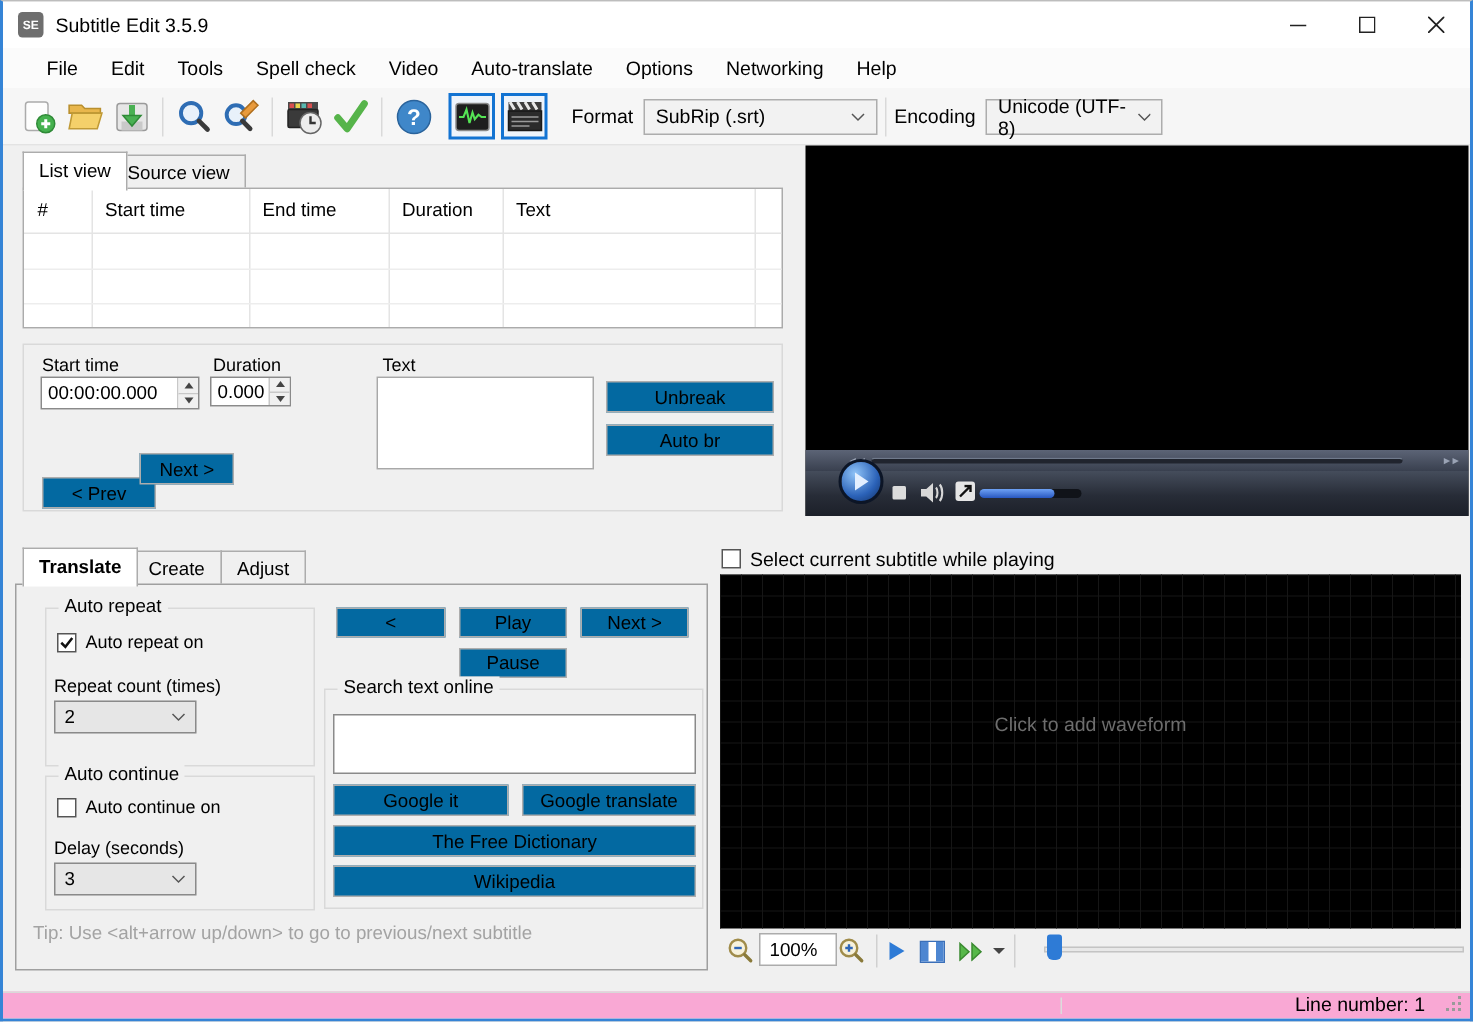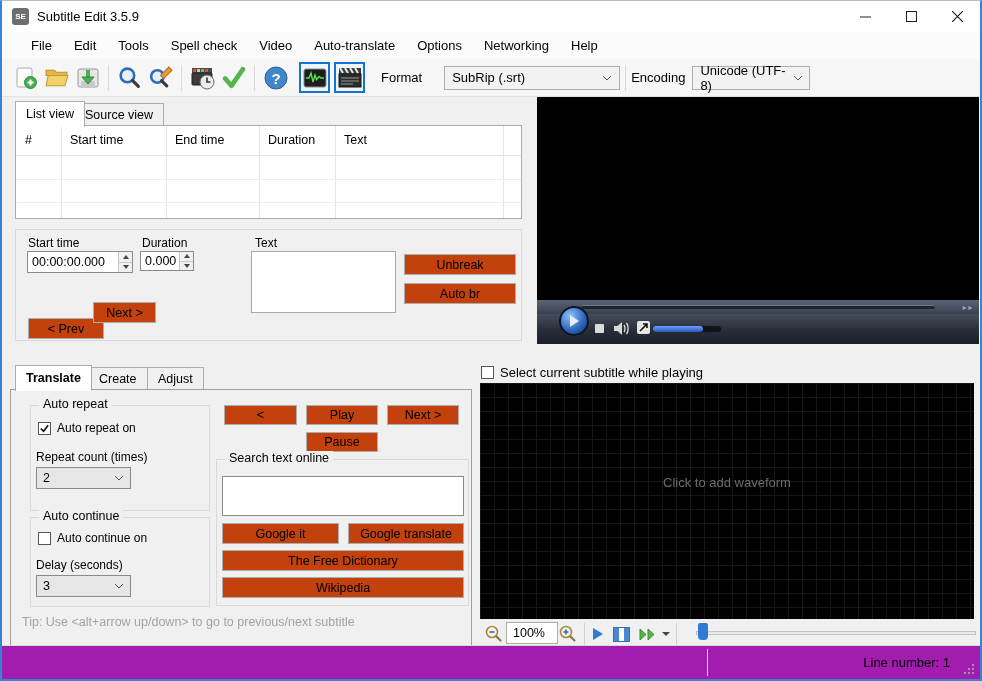--- a/index.html
+++ b/index.html
@@ -24,21 +24,21 @@
 
   
   #toolbar{left:0;top:58px;right:0;height:38px;background:#f6f6f6;display:flex;align-items:center;padding-left:8px;border-bottom:1px solid #e3e3e3;}
   .tb-icon{width:27px;height:27px;margin:0 2px;display:flex;align-items:center;justify-content:center;}
   .tb-sep{width:1px;height:26px;background:#d9d9d9;margin:0 5px;}
   .tb-toggle{width:31px;height:31px;border:2px solid #1273d2;background:#eef4fb;display:flex;align-items:center;justify-content:center;margin:0 2px;}
   .combo{height:24px;background:#f2f2f2;border:1px solid #adadad;display:flex;align-items:center;font-size:13px;padding-left:7px;position:relative;}
   .combo .chev{margin-left:auto;margin-right:7px;}
 
   
-  .btn{background:#c2410c;border:1px solid #adadad;font-size:12.5px;display:flex;align-items:center;justify-content:center;color:#000;}
+  .btn{background:#0369a1;border:1px solid #adadad;font-size:12.5px;display:flex;align-items:center;justify-content:center;color:#000;}
   .groupbox{border:1px solid #d9d9d9;}
   .gb-legend{position:absolute;top:-9px;left:8px;background:#f0f0f0;padding:0 4px;font-size:12.5px;}
   .checkbox{width:13px;height:13px;background:#fff;border:1px solid #555;display:flex;align-items:center;justify-content:center;}
   .dropdown{background:#e6e6e6;border:1px solid #8a8a8a;height:22px;display:flex;align-items:center;font-size:12.5px;padding-left:6px;}
   .dropdown .chev{margin-left:auto;margin-right:6px;}
 
   
   .tab{position:absolute;height:24px;line-height:23px;padding:0 10px;font-size:12.5px;
     background:#f0f0f0;border:1px solid #acacac;border-bottom:none;top:2px;}
   .tab.active{background:#fff;top:0;height:26px;line-height:25px;z-index:2;}
@@ -75,21 +75,21 @@
   #bl-page{left:8px;top:388px;width:462px;height:258px;border:1px solid #9f9f9f;background:#f0f0f0;}
 
   
   #wave{left:478px;top:382px;width:494px;height:236px;background:#000;
     background-image:linear-gradient(#161616 1px,transparent 1px),linear-gradient(90deg,#161616 1px,transparent 1px);
     background-size:14px 14px;display:flex;align-items:flex-start;justify-content:center;}
   #wave-text{margin-top:92px;color:#6d6d6d;font-size:13px;}
   .wv-sep{width:1px;height:22px;background:#d0d0d0;margin:0 6px;}
 
   
-  #statusbar{left:0;right:0;bottom:0;height:34px;background:#a21caf;border-top:1px solid #d9d9d9;display:flex;align-items:center;}
+  #statusbar{left:0;right:0;bottom:0;height:18px;background:#f9a8d4;border-top:1px solid #d9d9d9;display:flex;}
   #status-sep{position:absolute;left:705px;top:3px;bottom:3px;width:1px;background:#dcdcdc;}
 
   .tip{font-size:12.5px;color:#a3a3a3;}
 </style>
 </head>
 <body>
 
 <div id="window">
 
   <div id="titlebar" class="abs">
@@ -196,21 +196,21 @@
     </div>
     <div class="tb-toggle">
       <svg width="24" height="24" viewBox="0 0 24 24">
         <rect x="1" y="2" width="22" height="6" fill="#3d3d3d"></rect>
         <path d="M2 2l3 5M7 2l3 5M12 2l3 5M17 2l3 5" stroke="#e8e8e8" stroke-width="2"></path>
         <rect x="1" y="8" width="22" height="13" fill="#2b2b2b" stroke="#191919"></rect>
         <path d="M3 12h18M3 15h18M3 18h12" stroke="#9a9a9a" stroke-width="1"></path>
       </svg>
     </div>
     <div class="txt" style="margin-left:14px">Format</div>
-    <div class="combo" style="width:176px;margin-left:22px">
+    <div class="combo" style="width:156px;margin-left:7px">
       <span>SubRip (.srt)</span>
       <svg class="chev" width="10" height="6">
           <path d="M1 1l4 4 4-4" stroke="#555" fill="none"></path>
         </svg>
     </div>
     <div class="tb-sep"></div>
     <div class="txt">Encoding</div>
     <div class="combo" style="width:118px;margin-left:7px">
       <span>Unicode (UTF-8)</span>
       <svg class="chev" width="10" height="6">

